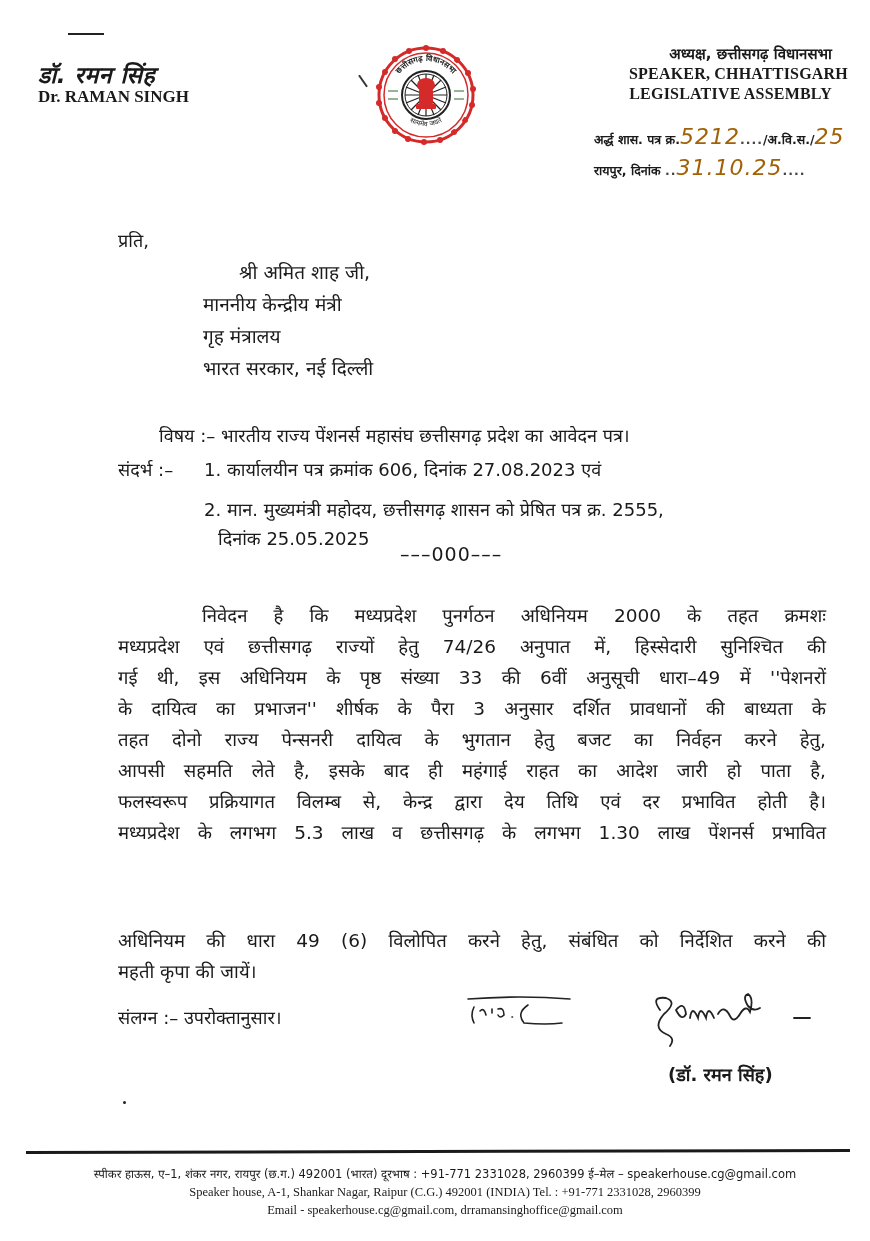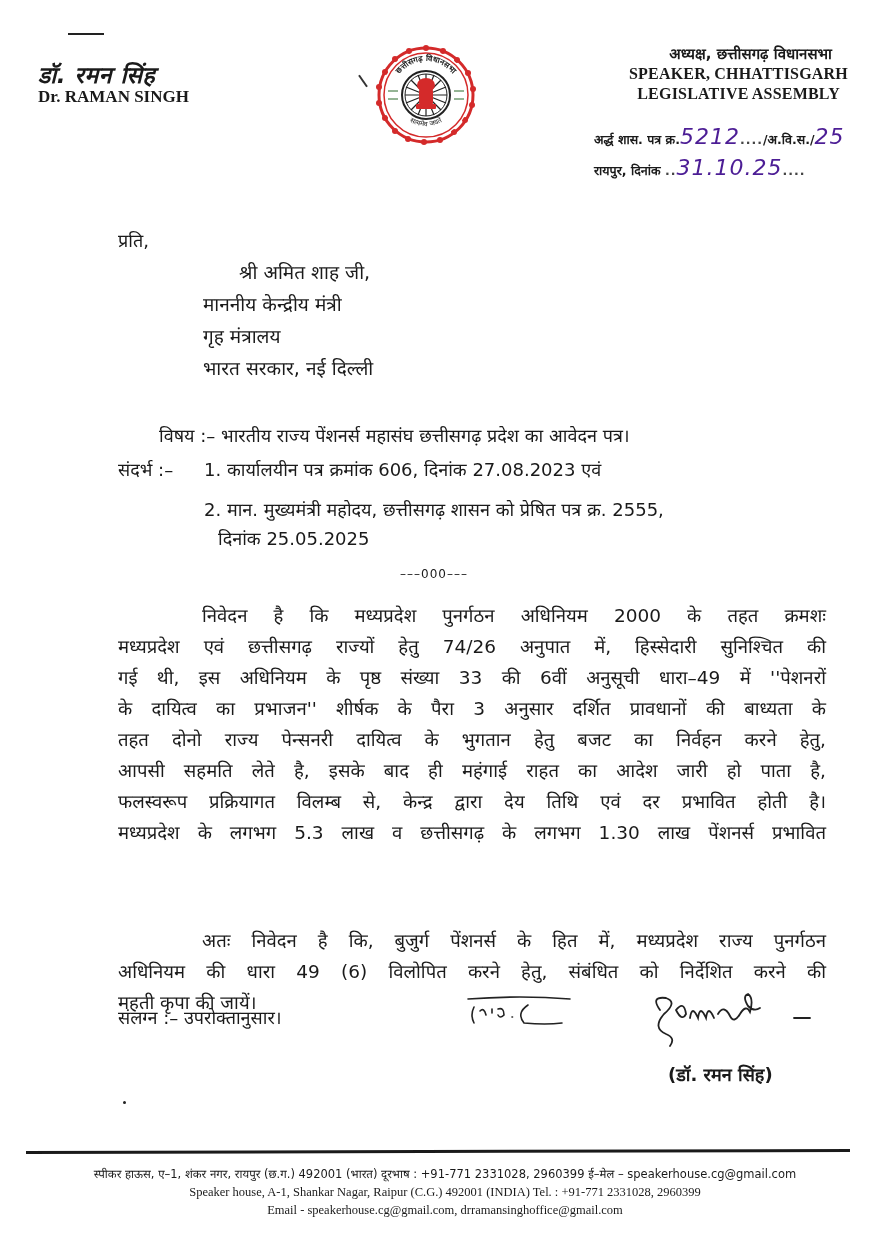--- a/index.html
+++ b/index.html
@@ -16,35 +16,35 @@
 
   
   .emblem { left: 374px; top: 43px; width: 104px; height: 104px; }
   .tick-mark { left: 356px; top: 80px; width: 14px; height: 2px; background: #333; transform: rotate(55deg); }
 
   
   .hdr-right { left: 580px; top: 44px; width: 280px; text-align: right; }
   .office-hi { font-size: 15px; font-weight: 600; margin-right: 28px; line-height: 20px; }
   .office-en1, .office-en2 { font-family: "Liberation Serif", serif; font-weight: 700; font-size: 16px; line-height: 20px; letter-spacing: 0.2px; }
   .office-en1 { margin-right: 12px; }
-  .office-en2 { margin-right: 20px; }
+  .office-en2 { margin-right: 28px; }
   .refline { left: 594px; top: 124px; font-size: 12.5px; font-weight: 600; white-space: nowrap; }
   .dateline { left: 594px; top: 155px; font-size: 12.5px; font-weight: 600; white-space: nowrap; }
-  .hand { font-family: "DejaVu Sans", sans-serif; font-style: italic; font-size: 22px; font-weight: 400; color: #4c1d95; letter-spacing: 1px; }
+  .hand { font-family: "DejaVu Sans", sans-serif; font-style: italic; font-size: 22px; font-weight: 400; color: #a16207; letter-spacing: 1px; }
   .dots { color: #444; letter-spacing: 1px; }
   .prati { left: 118px; top: 228px; font-size: 18px; }
   .addr { left: 203px; top: 256px; font-size: 19px; line-height: 32px; }
   .addr .bold { font-weight: 400; margin-left: 36px; }
 
   .subject { left: 118px; top: 423px; font-size: 18px; white-space: nowrap; margin-left: 41px; }
   .ref-label { left: 118px; top: 457px; font-size: 18px; }
   .ref1 { left: 204px; top: 457px; font-size: 18px; white-space: nowrap; }
   .ref2 { left: 204px; top: 497px; font-size: 18px; white-space: nowrap; width: 620px; text-align: justify; }
   .ref2b { left: 218px; top: 526px; font-size: 18px; }
-  .divider-text { left: 400px; top: 567px; font-size: 12px; letter-spacing: 1px; }
+  .divider-text { left: 400px; top: 543px; font-size: 19px; letter-spacing: 1px; }
 
   .para { left: 118px; width: 708px; font-size: 18.5px; line-height: 31px; text-align: justify; text-align-last: justify; }
   .para .line { display: block; white-space: nowrap; text-align: justify; text-align-last: justify; }
   .para .last { text-align-last: left; }
   .p1 { top: 600px; }
   .p2 { top: 925px; }
   .indent { padding-left: 84px; }
 
   .enclosure { left: 118px; top: 1005px; font-size: 18px; }
 
@@ -170,21 +170,20 @@
   <span class="line indent">निवेदन है कि मध्यप्रदेश पुनर्गठन अधिनियम 2000 के तहत क्रमशः</span>
   <span class="line">मध्यप्रदेश एवं छत्तीसगढ़ राज्यों हेतु 74/26 अनुपात में, हिस्सेदारी सुनिश्चित की</span>
   <span class="line">गई थी, इस अधिनियम के पृष्ठ संख्या 33 की 6वीं अनुसूची धारा–49 में ''पेशनरों</span>
   <span class="line">के दायित्व का प्रभाजन'' शीर्षक के पैरा 3 अनुसार दर्शित प्रावधानों की बाध्यता के</span>
   <span class="line">तहत दोनो राज्य पेन्सनरी दायित्व के भुगतान हेतु बजट का निर्वहन करने हेतु,</span>
   <span class="line">आपसी सहमति लेते है, इसके बाद ही महंगाई राहत का आदेश जारी हो पाता है,</span>
   <span class="line">फलस्वरूप प्रक्रियागत विलम्ब से, केन्द्र द्वारा देय तिथि एवं दर प्रभावित होती है।</span>
   <span class="line">मध्यप्रदेश के लगभग 5.3 लाख व छत्तीसगढ़ के लगभग 1.30 लाख पेंशनर्स प्रभावित</span>
 </div>
 <div class="abs para p2">
-  <span class="line indent">अतः निवेदन है कि, बुजुर्ग पेंशनर्स के हित में, मध्यप्रदेश राज्य पुनर्गठन</span>
   <span class="line">अधिनियम की धारा 49 (6) विलोपित करने हेतु, संबंधित को निर्देशित करने की</span>
   <span class="line last">महती कृपा की जायें।</span>
 </div>
 
 <div class="abs enclosure">संलग्न :– उपरोक्तानुसार।</div>
 
 <div class="abs sig-small">
   <svg width="110" height="40" viewBox="0 0 110 40" fill="none" stroke="#222" stroke-width="1.6" stroke-linecap="round">
     <path d="M2 6 Q55 2 104 6"></path>
     <path d="M8 14 Q4 22 8 30"></path>

